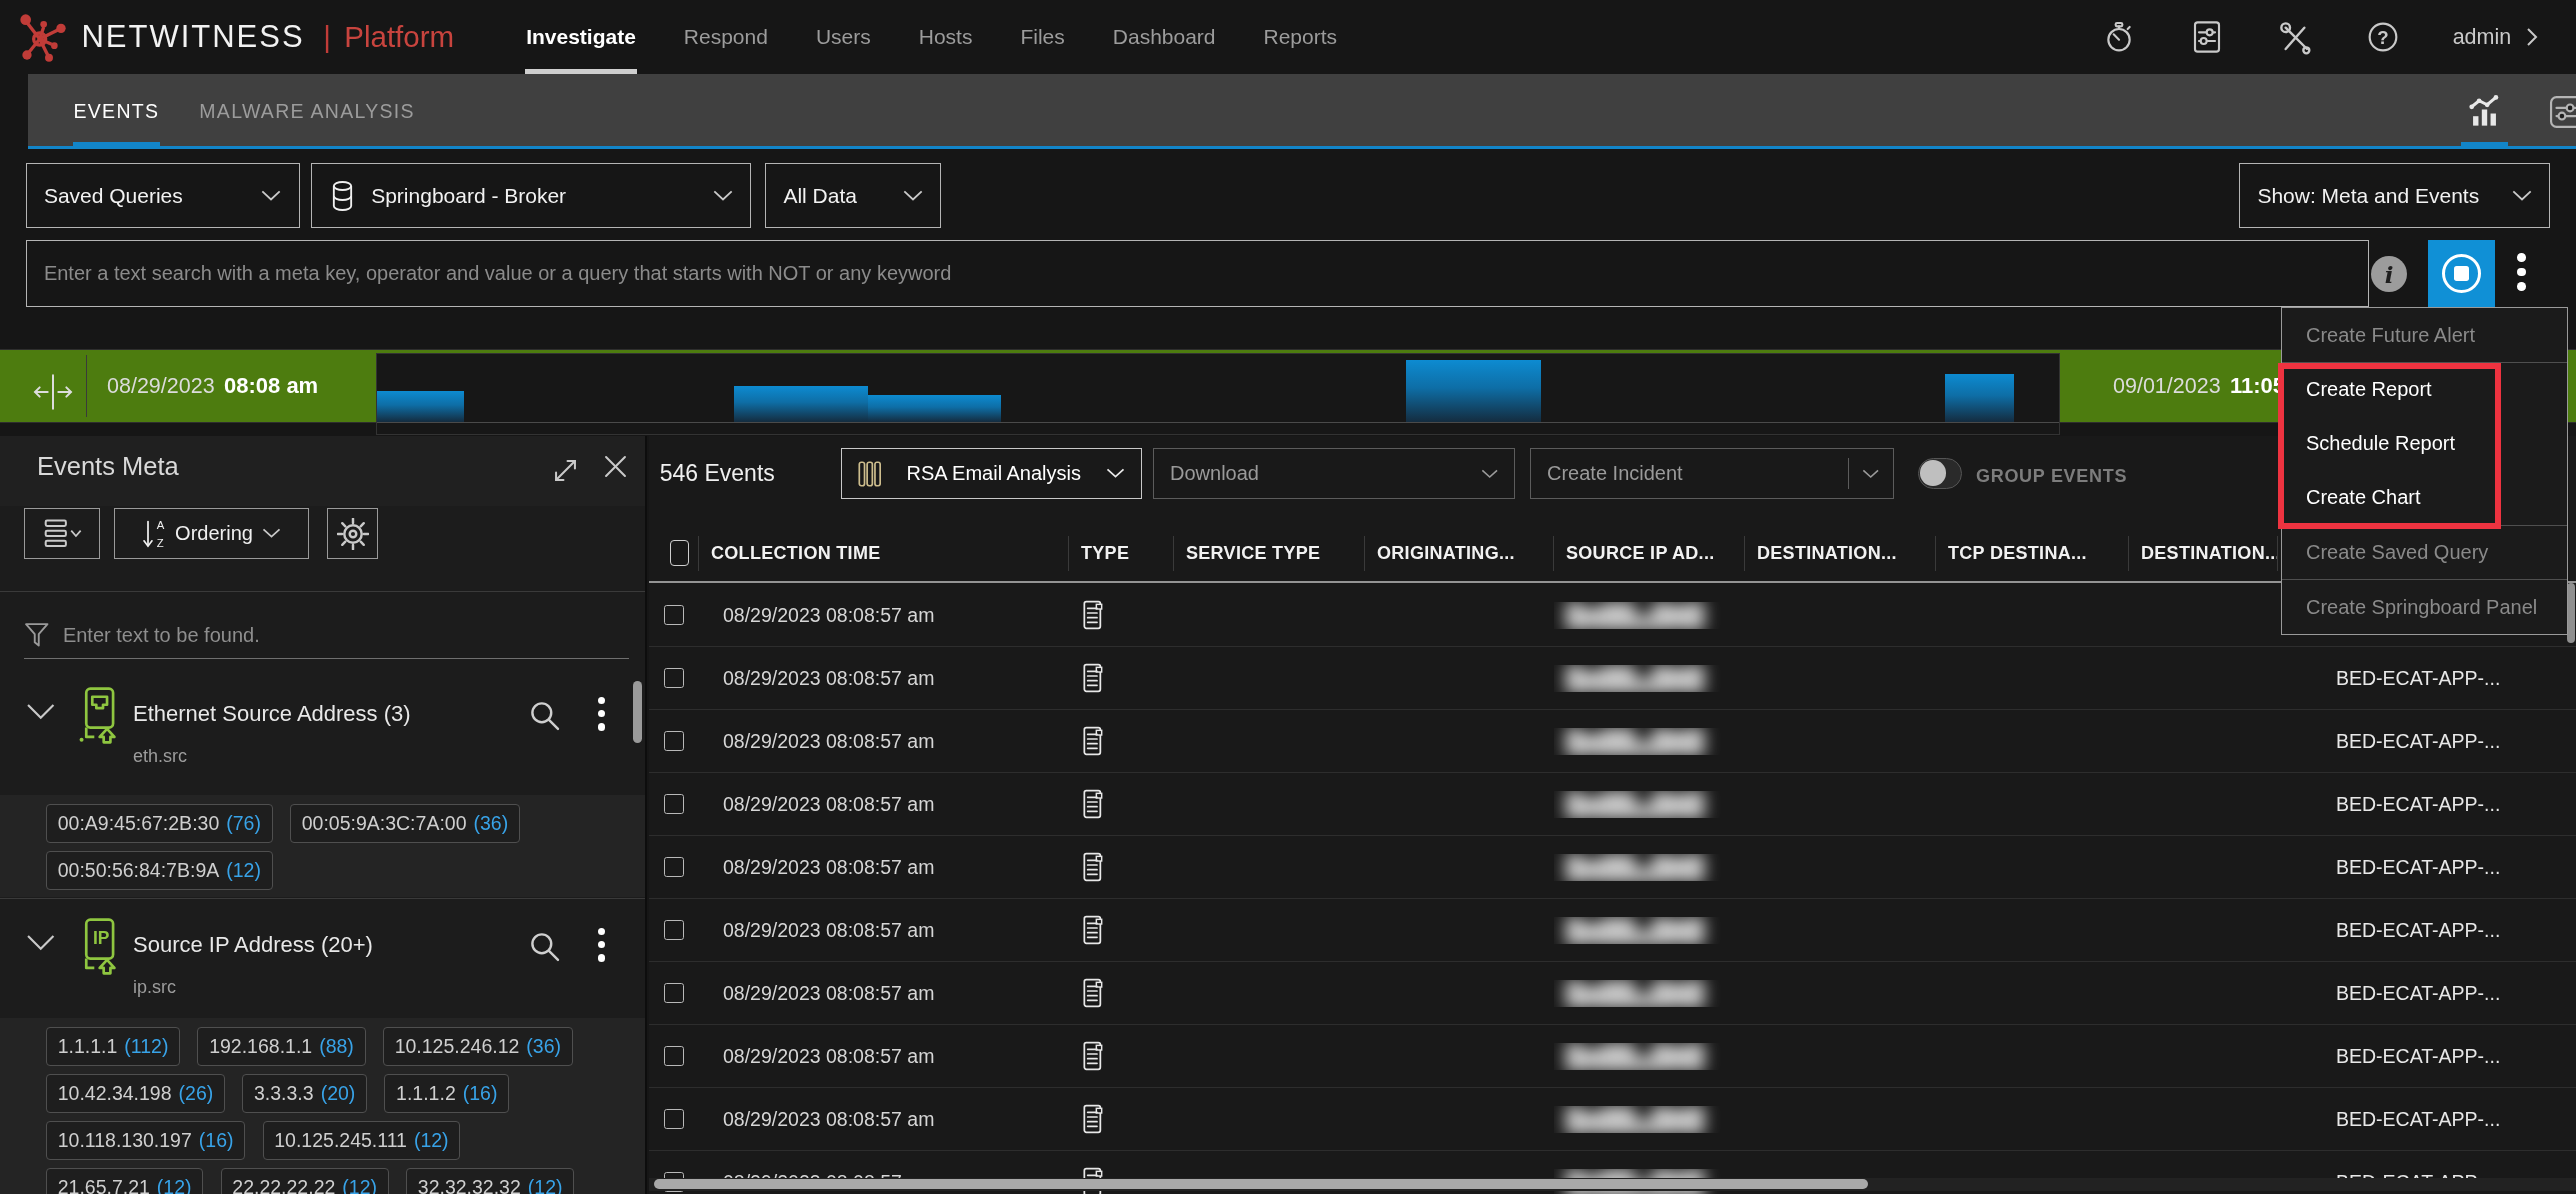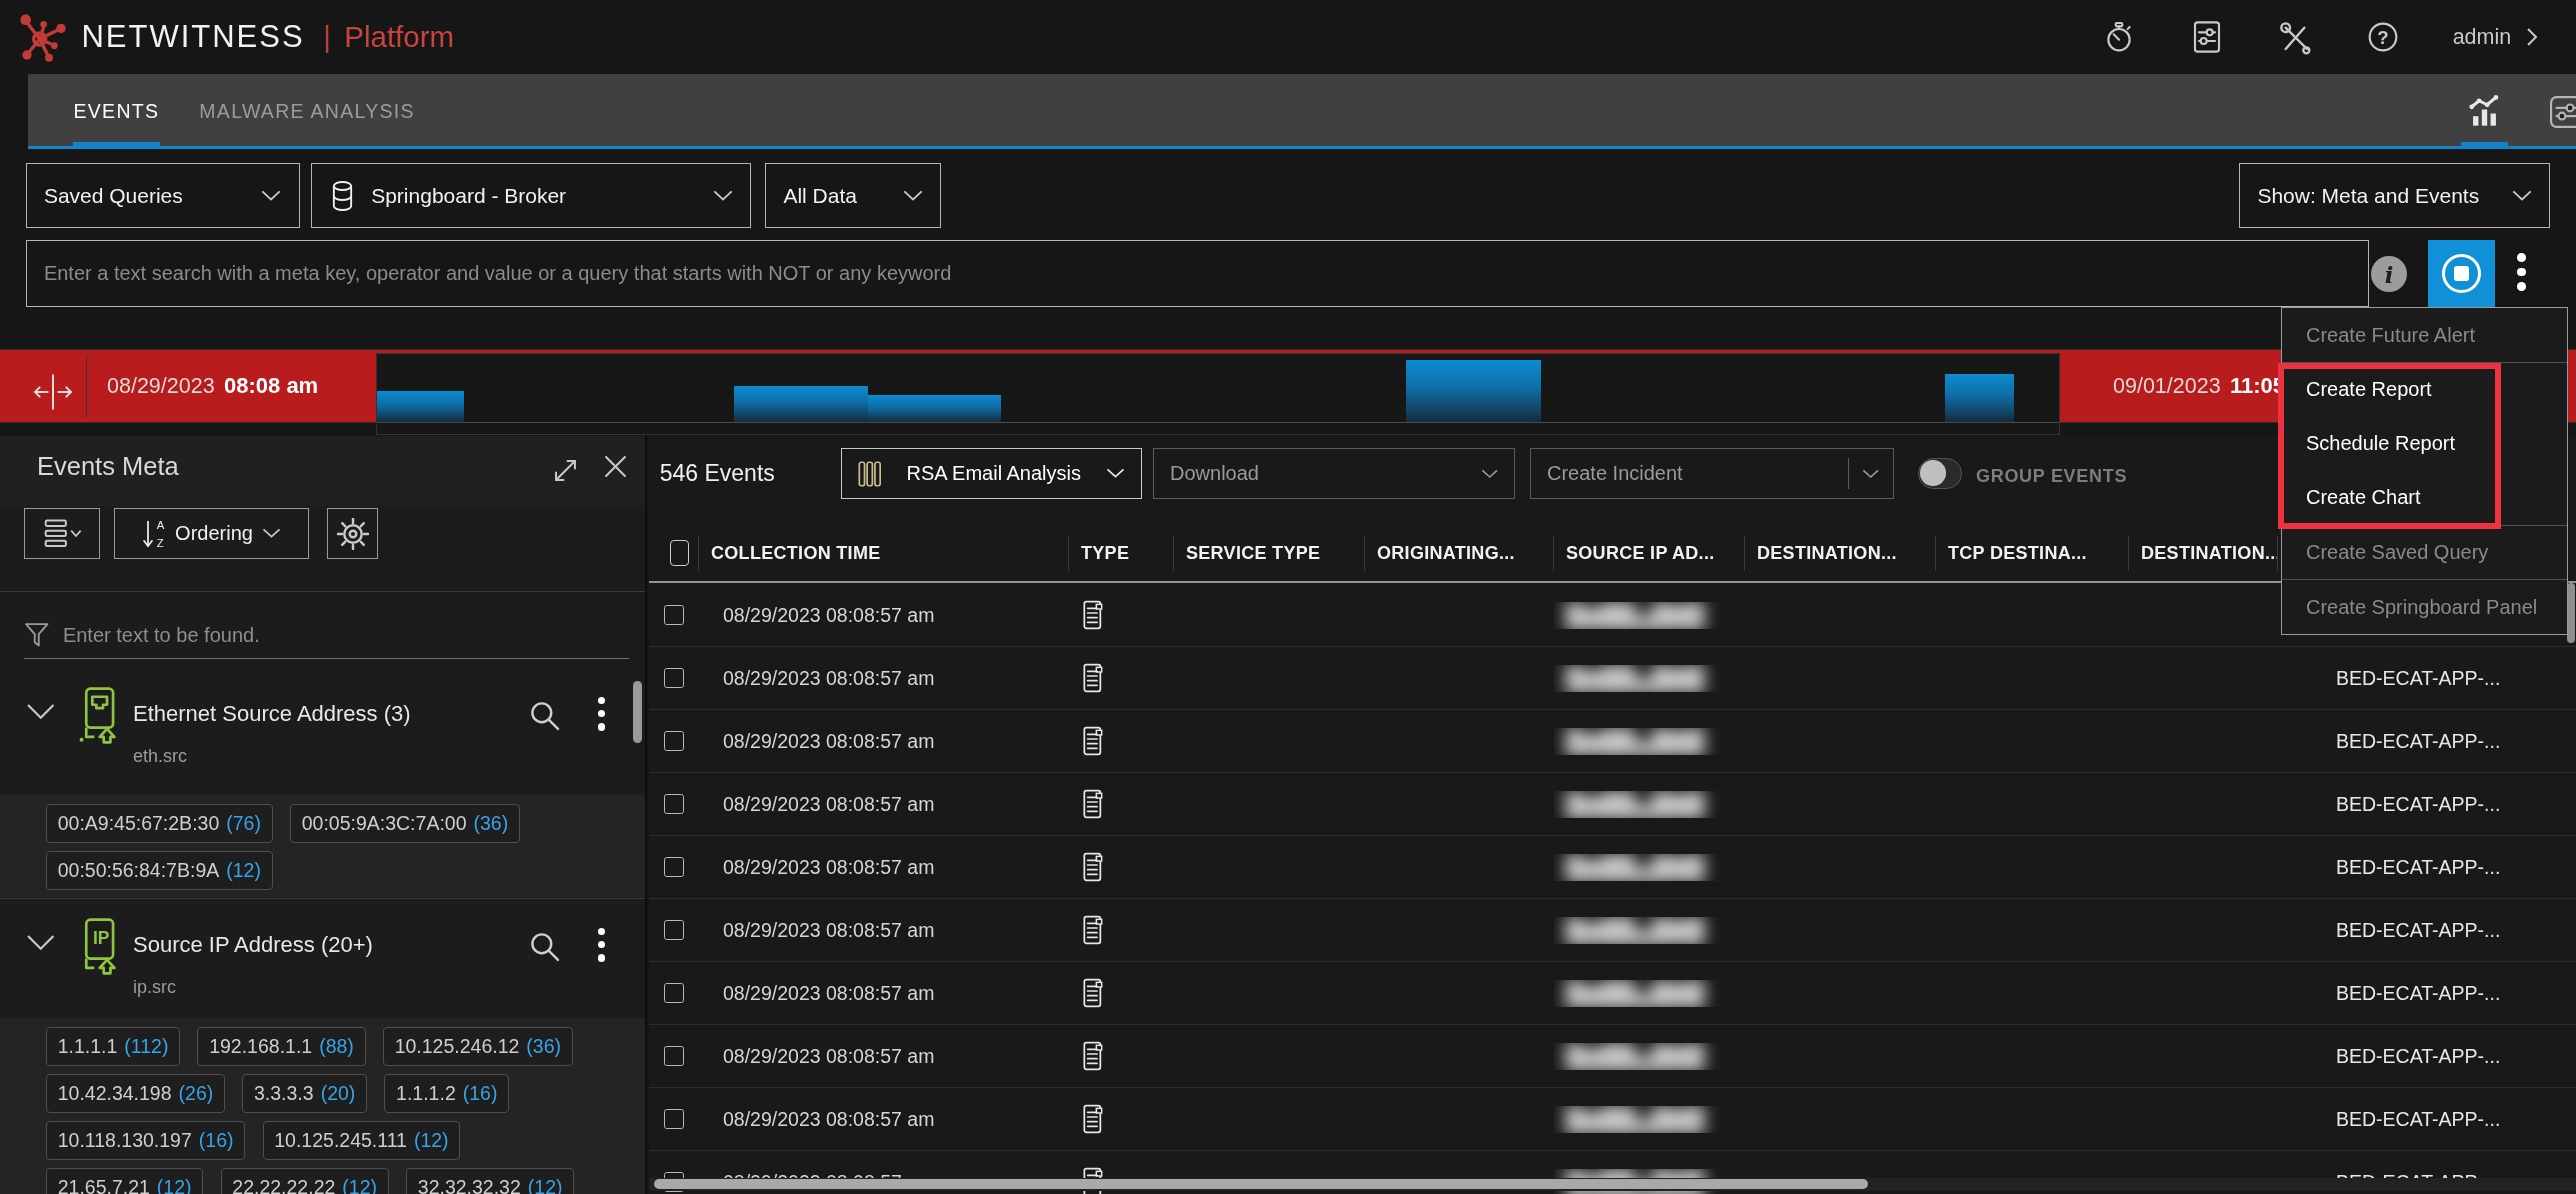--- a/index.html
+++ b/index.html
@@ -46,21 +46,21 @@
   #info-btn { position:absolute; left:2371px; top:256px; width:36px; height:36px; border-radius:50%; background:#9c9c9c; display:flex; align-items:center; justify-content:center; cursor:pointer; }
   #info-btn span { font-family:"DejaVu Serif", serif; font-weight:700; font-style:italic; font-size:23px; color:#1e1e1e; }
   #query-go { position:absolute; left:2428px; top:240px; width:67px; height:67px; background:#1090d6; display:flex; align-items:center; justify-content:center; cursor:pointer; }
   #query-go .ring { width:39px; height:39px; border:3.4px solid #ffffff; border-radius:50%; display:flex; align-items:center; justify-content:center; }
   #query-go .sq { width:14.8px; height:14.8px; background:#ffffff; border-radius:2.7px; }
   .kebab { display:flex; flex-direction:column; align-items:center; gap:6px; cursor:pointer; }
   .kebab i { width:8.7px; height:8.7px; border-radius:50%; background:#ffffff; }
   #search-kebab { position:absolute; left:2517px; top:253px; }
 
   
-  #timeline { position:absolute; left:0; top:349px; width:2576px; height:74px; background:#b91c1c; border-top:1.3px solid #2e2e2e; border-bottom:1.3px solid #2e2e2e; }
+  #timeline { position:absolute; left:0; top:349px; width:2576px; height:74px; background:#4d7c0f; border-top:1.3px solid #2e2e2e; border-bottom:1.3px solid #2e2e2e; }
   #tl-handle { position:absolute; left:31px; top:20px; cursor:col-resize; color:#dddddd; }
   #tl-divider { position:absolute; left:86px; top:5.4px; bottom:5.4px; width:1.3px; background:#3a3a3a; }
   .tl-date { position:absolute; top:0; height:100%; display:flex; align-items:center; gap:9.4px; white-space:nowrap; }
   .tl-date .d { font-size:21.5px; color:#dcdcdc; }
   .tl-date .t { font-size:22px; color:#ffffff; font-weight:700; }
   #tl-start { left:107px; }
   #tl-end { left:2113px; }
   #tl-chart { position:absolute; left:376px; top:2.7px; width:1684px; height:82px; background:#171717; border:0.7px solid #333333; cursor:crosshair; }
   #tl-chart .axis { position:absolute; left:0; right:0; bottom:10.7px; height:1.3px; background:#4a4a4a; }
   .tl-bar { position:absolute; bottom:12px; background:linear-gradient(to bottom, #0d8bd1 0%, #0e6ea6 45%, #142c3f 100%); }
@@ -155,20 +155,29 @@
           <circle cx="48" cy="70" r="6" fill="#c13c38" stroke="none"></circle>
         <line x1="34" y1="42" x2="52" y2="50"></line>
           <circle cx="56" cy="52" r="5" fill="#c13c38" stroke="none"></circle>
         <circle cx="40" cy="20" r="5" fill="#c13c38" stroke="none"></circle>
           <line x1="34" y1="42" x2="40" y2="24"></line>
       </svg>
       <span class="brand">NETWITNESS</span>
       <span class="brand-sep">|</span>
       <span class="brand-product">Platform</span>
     </div>
+    <nav id="nav-items">
+        <span class="nav-item active">Investigate</span>
+        <span class="nav-item">Respond</span>
+        <span class="nav-item">Users</span>
+        <span class="nav-item">Hosts</span>
+        <span class="nav-item">Files</span>
+        <span class="nav-item">Dashboard</span>
+        <span class="nav-item">Reports</span>
+      </nav>
     <div class="topnav-right">
       <span class="tn-icon">
         <svg width="36" height="36" viewBox="0 0 54 54" fill="none" stroke="currentColor" stroke-width="3.2" stroke-linecap="round">
           <circle cx="27" cy="31" r="16"></circle>
             <rect x="22" y="6" width="10" height="5" rx="2"></rect>
             <line x1="27" y1="11" x2="27" y2="15"></line>
             <line x1="27" y1="31" x2="19" y2="23"></line>
             <line x1="40" y1="15" x2="43" y2="12"></line>
         </svg>
       </span>

